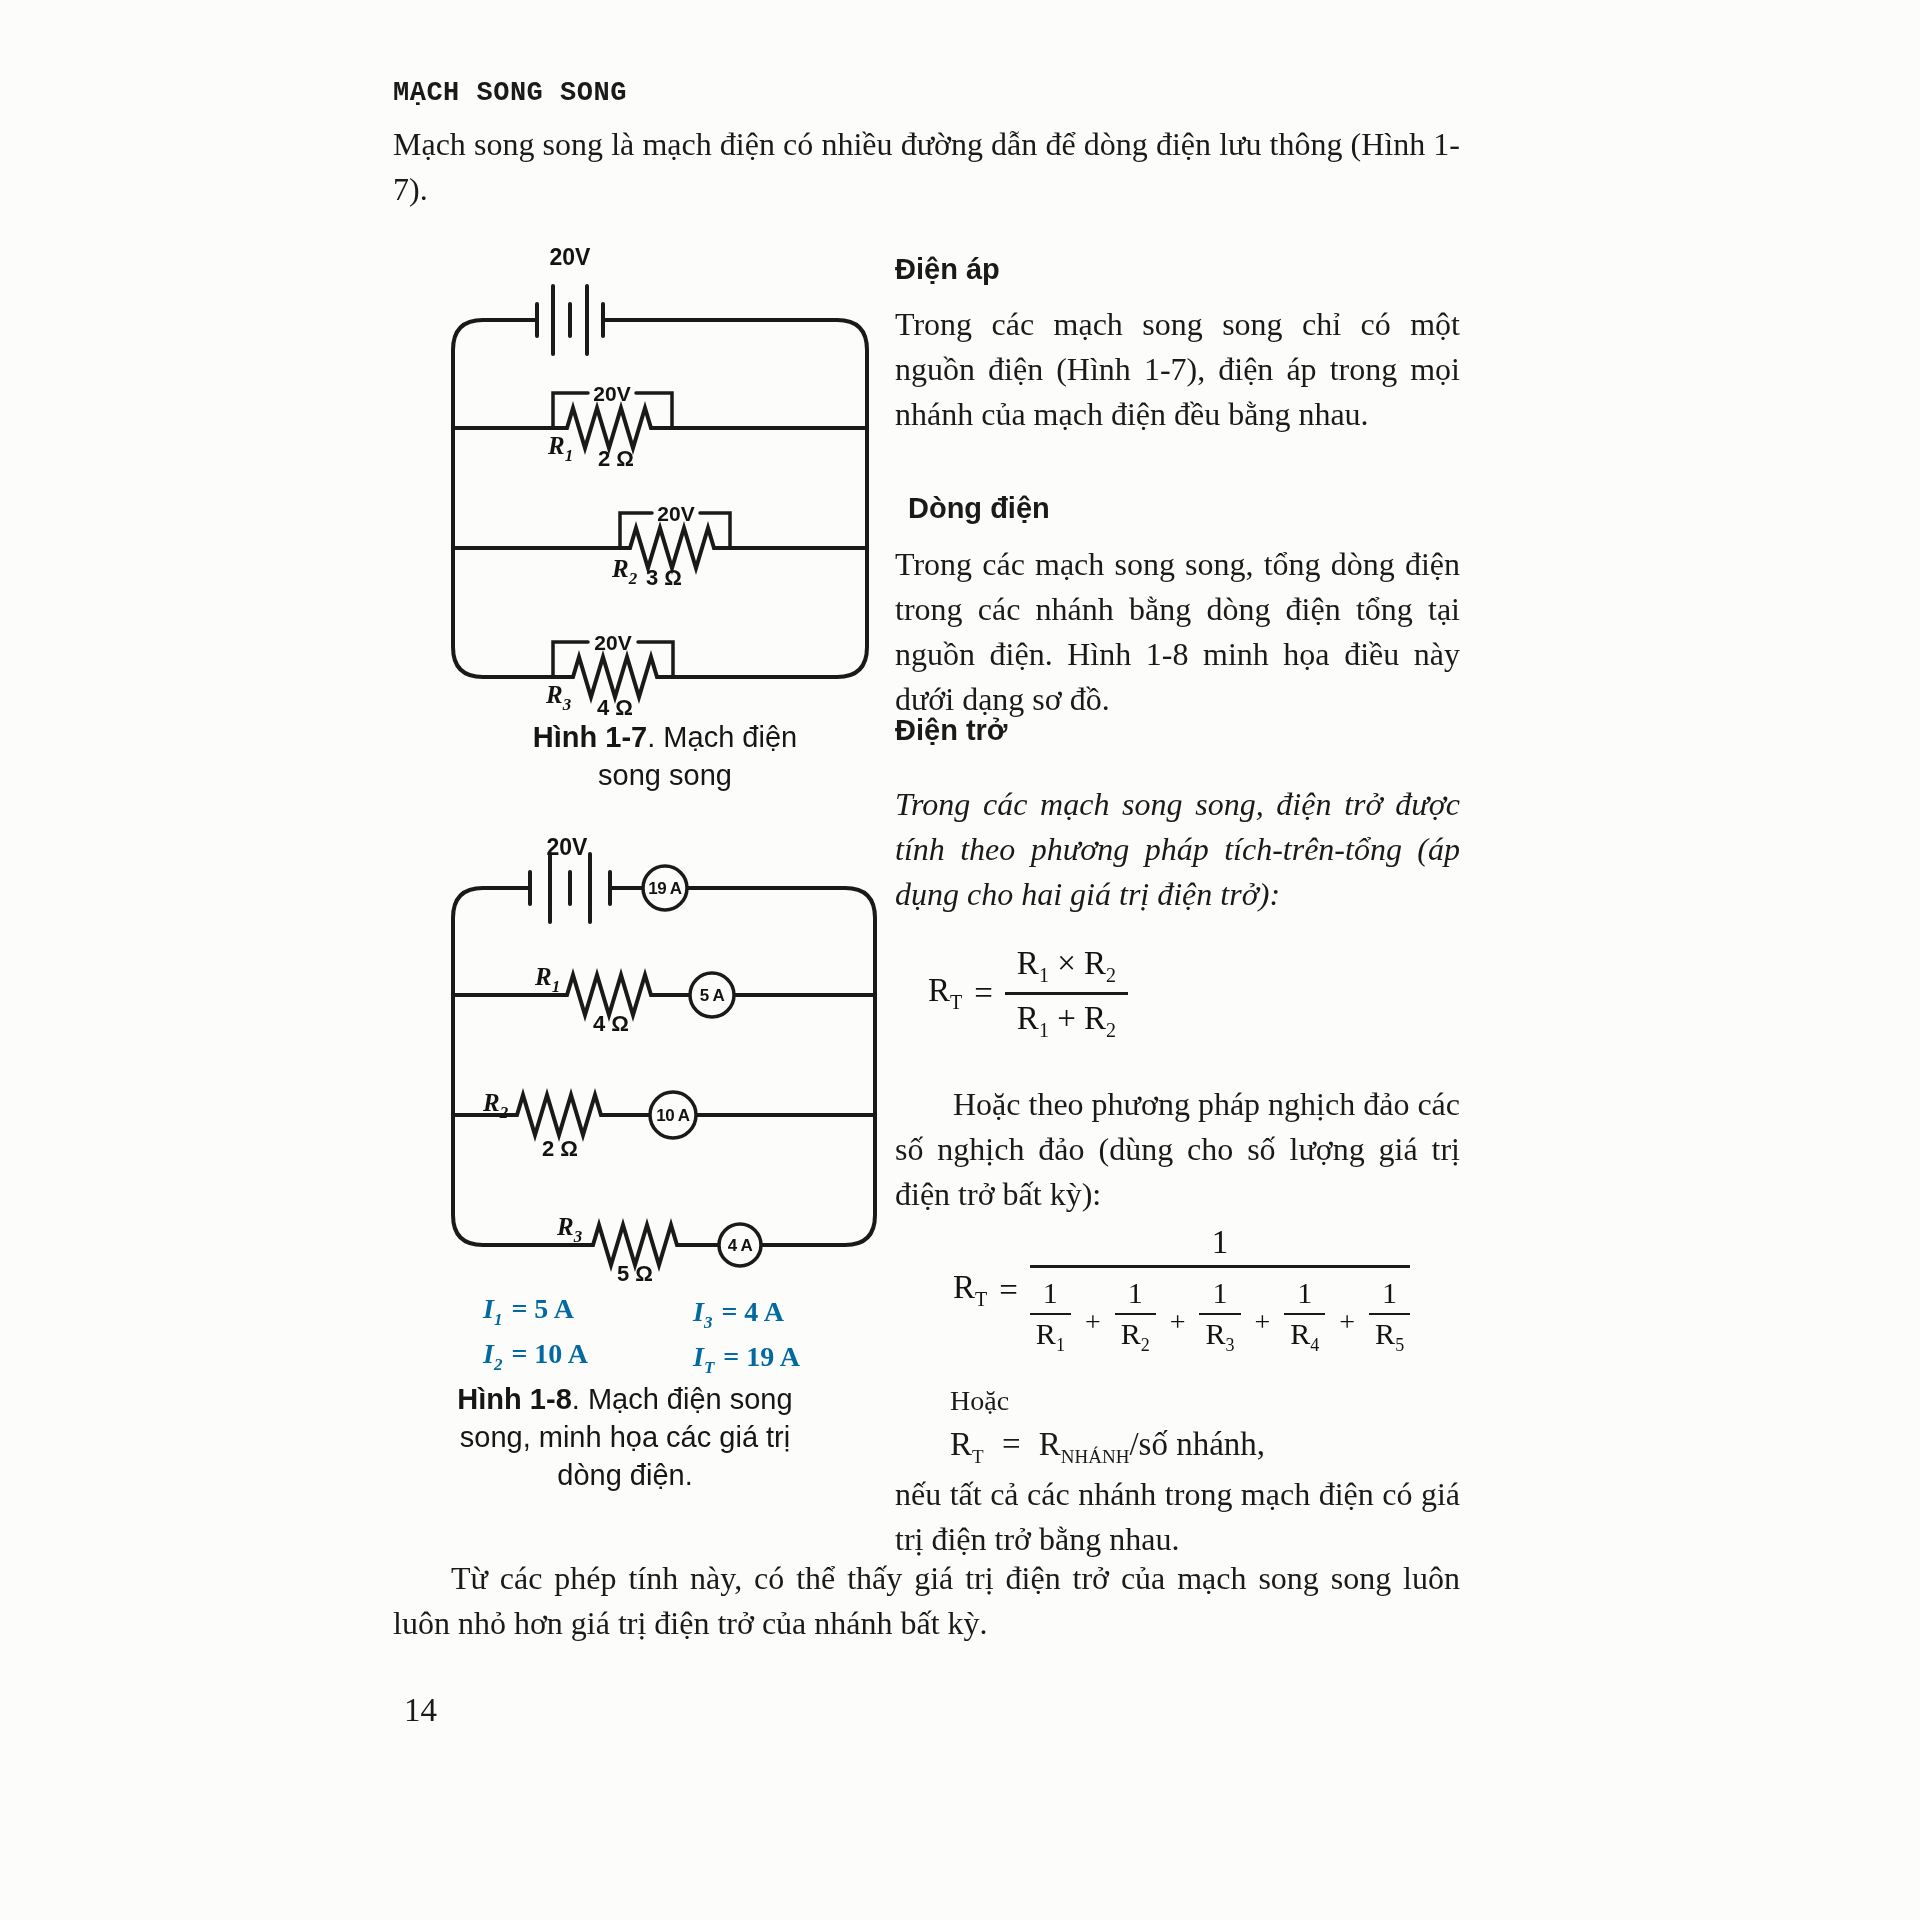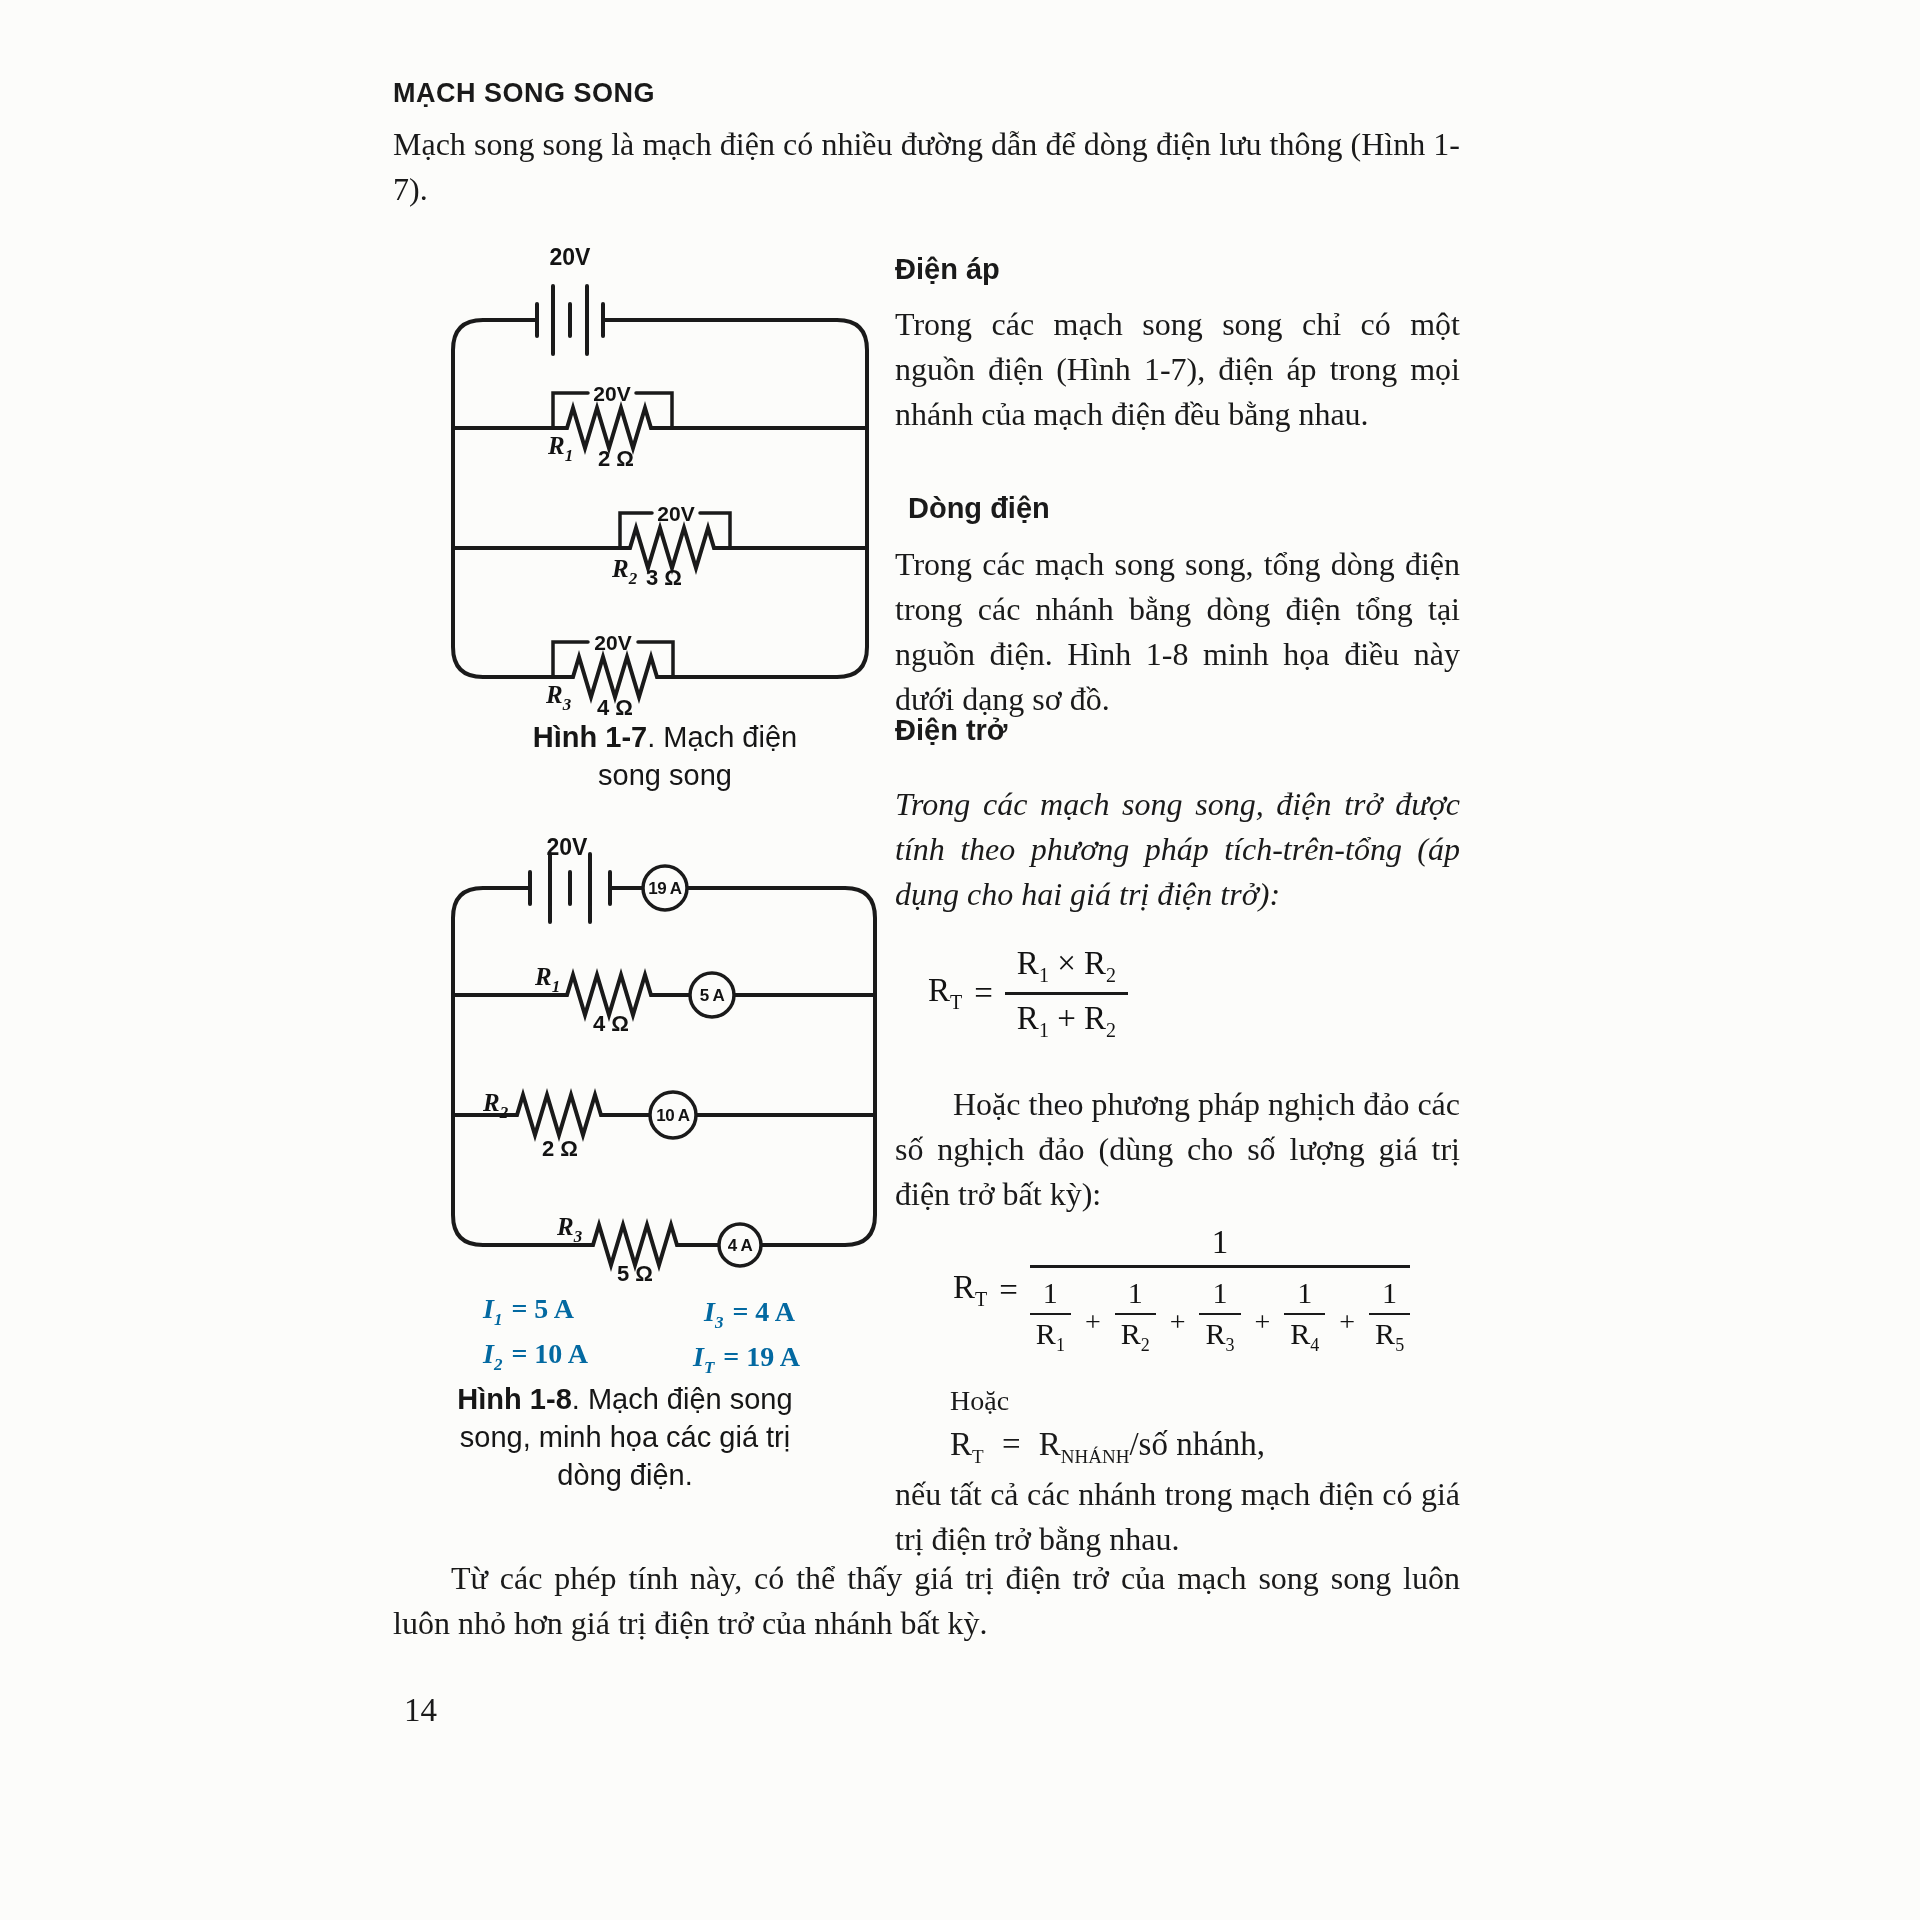--- a/index.html
+++ b/index.html
@@ -7,21 +7,21 @@
   body {
     position:relative;
     background:#fcfcfa;
     color:#1a1a1a;
     font-family:"Liberation Serif", serif;
     overflow:hidden;
   }
   .abs { position:absolute; }
 
   .page-title {
-    font-family:Liberation Sans, sans-serif;
+    font-family:Liberation Mono, monospace;
     font-weight:bold; font-size:27px; letter-spacing:0.5px;
   }
   .body-text {
     font-size:32px; line-height:45px; text-align:justify;
   }
   .indent { text-indent:58px; }
 
   .col-heading {
     font-family:"Liberation Sans", sans-serif;
     font-weight:bold; font-size:29px;
@@ -170,21 +170,21 @@
   <text class="svg-rlabel" x="117" y="402"><tspan>R</tspan><tspan class="s" dy="7">3</tspan></text>
   <text class="svg-ohm" x="177" y="448">5 Ω</text>
 </svg>
 
 <div class="abs ival" style="left:483px; top:1293px;">
   <span>I</span><sub>1</sub><span class="v">= 5 A</span>
 </div>
 <div class="abs ival" style="left:483px; top:1338px;">
   <span>I</span><sub>2</sub><span class="v">= 10 A</span>
 </div>
-<div class="abs ival" style="left:693px; top:1296px;margin-left:11px;">
+<div class="abs ival" style="left:693px; top:1296px;">
   <span>I</span><sub>3</sub><span class="v">= 4 A</span>
 </div>
 <div class="abs ival" style="left:693px; top:1341px;">
   <span>I</span><sub>T</sub><span class="v">= 19 A</span>
 </div>
 
 <div class="abs caption" style="left:395px; top:1380px; width:460px;">
   <span><b>Hình 1-8</b><span>. Mạch điện song</span></span><br>
   <span>song, minh họa các giá trị</span><br>
   <span>dòng điện.</span>

